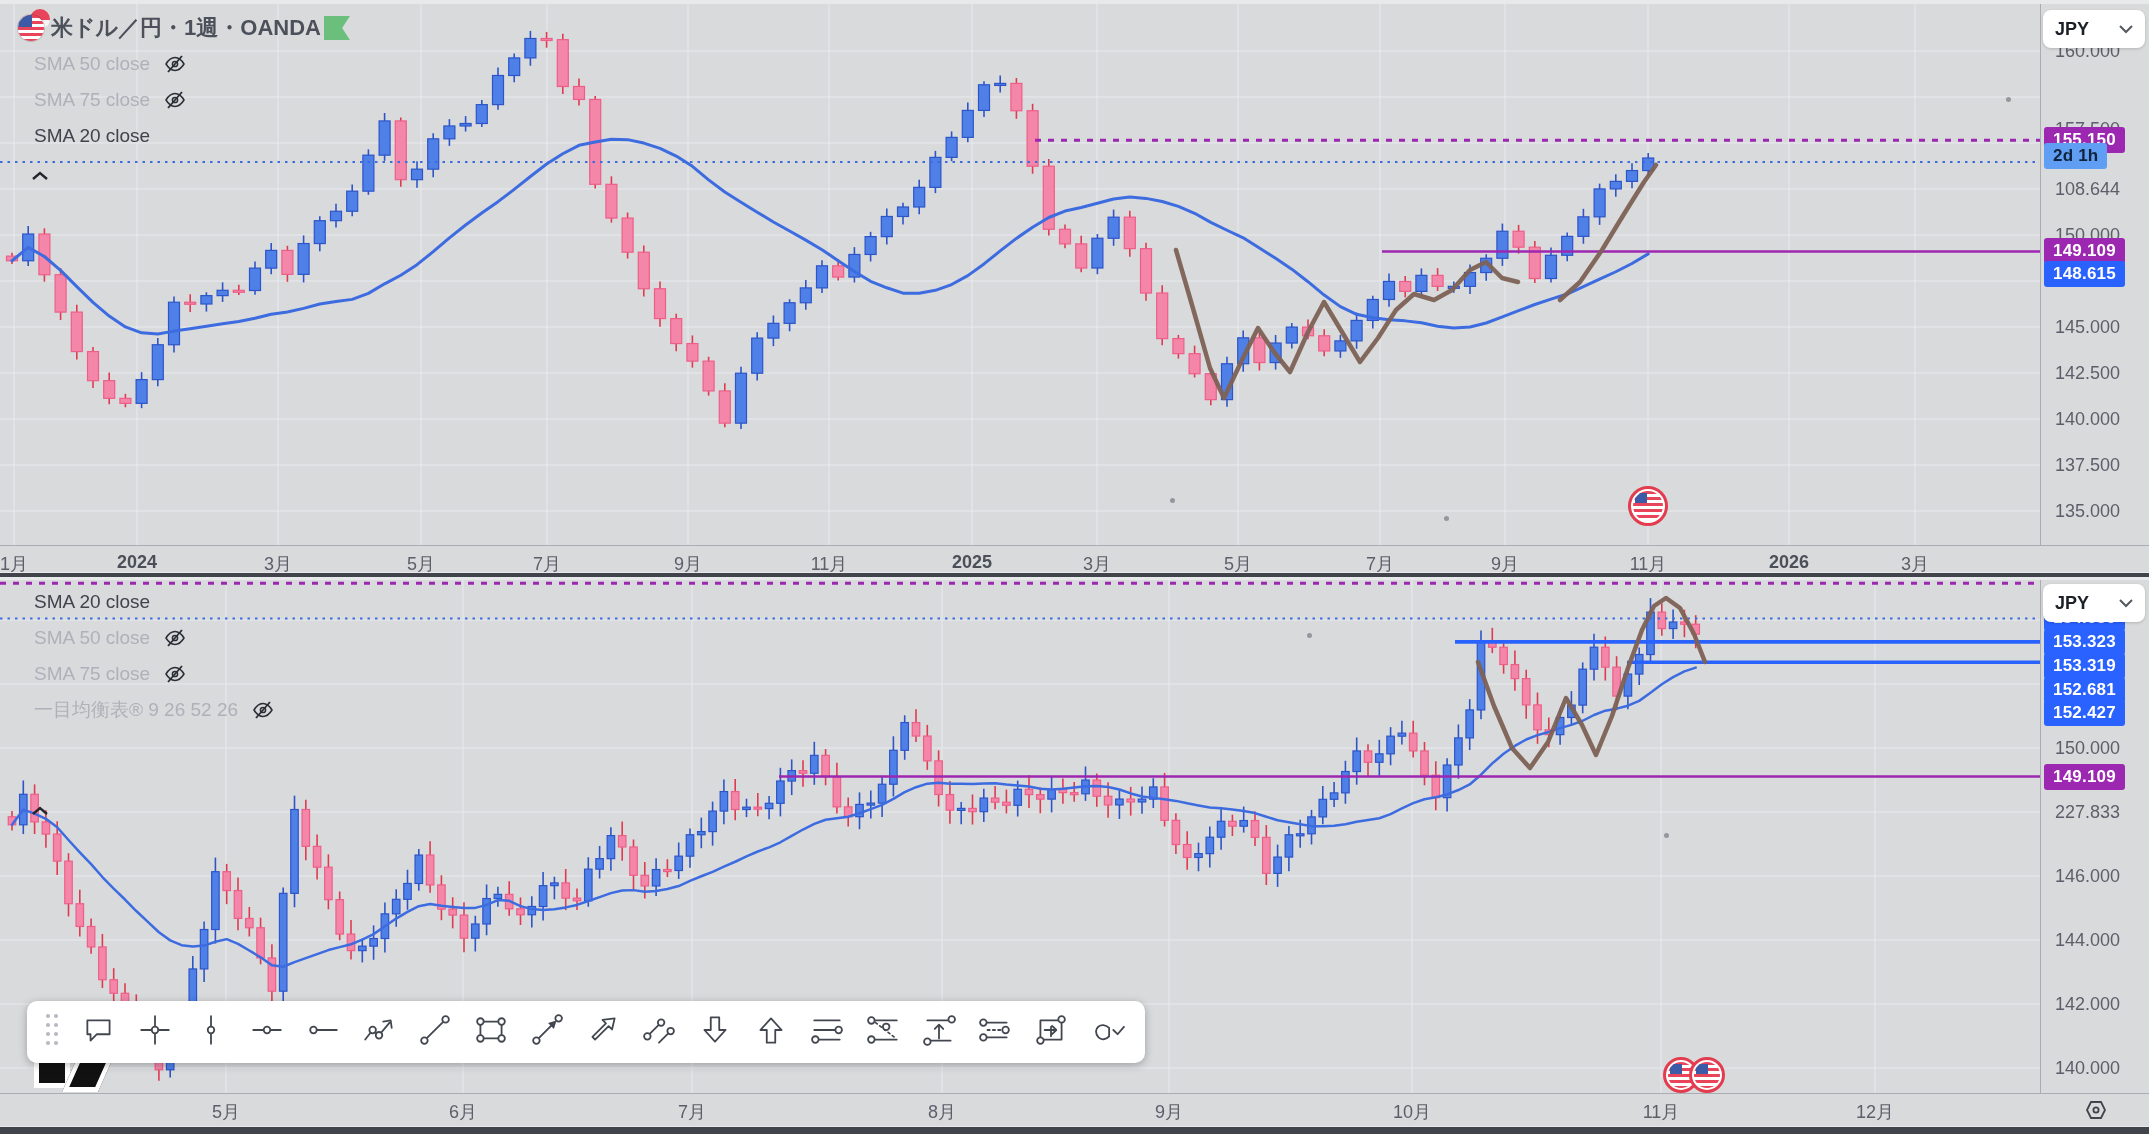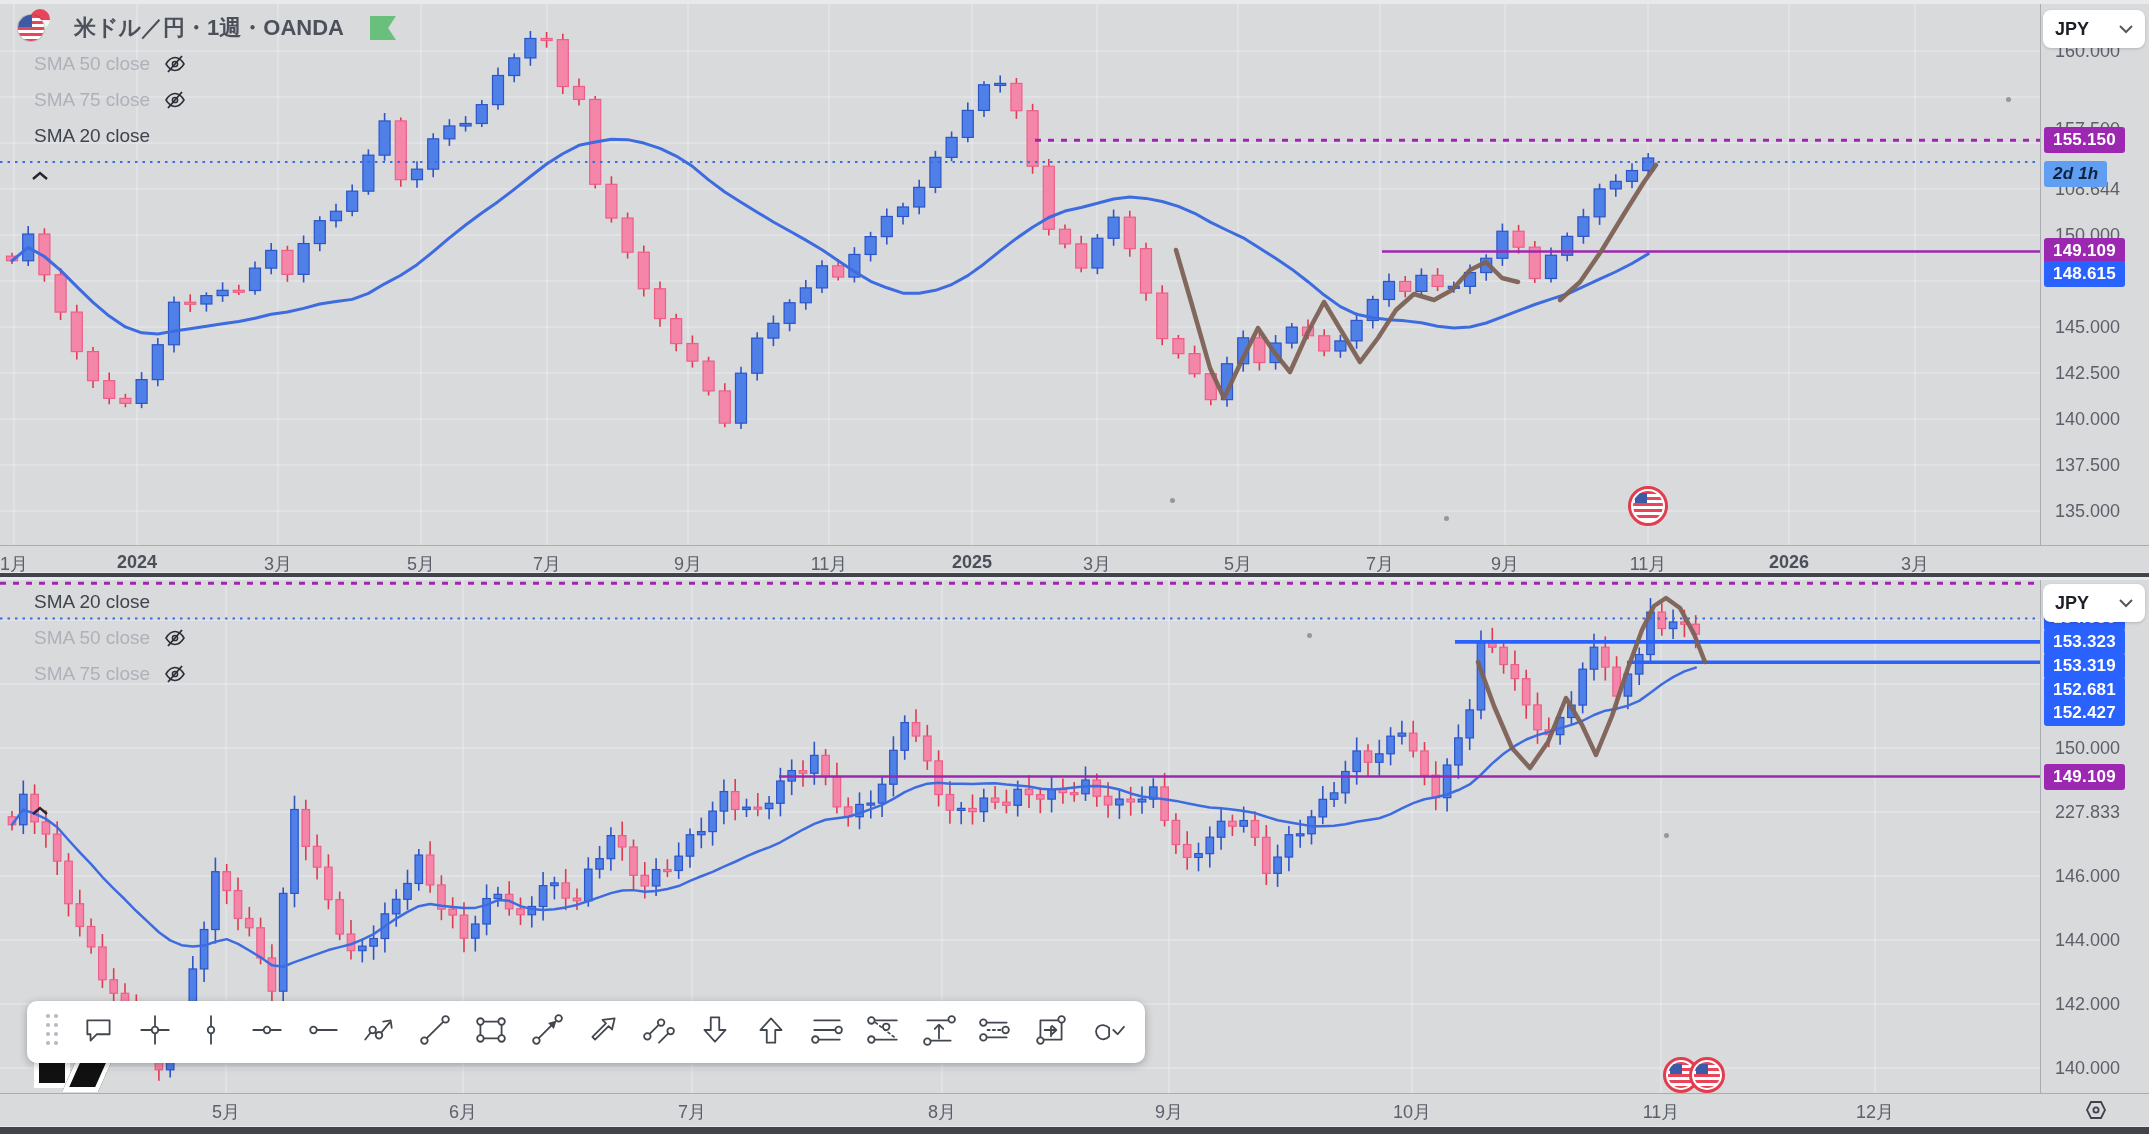--- a/index.html
+++ b/index.html
@@ -12,21 +12,21 @@
   .time-axis{position:absolute;left:0;background:#d9dadb;border-top:1px solid #a9acb3;width:2149px;}
   .ptick{position:absolute;left:14px;color:#5b5f6a;font-size:18px;transform:translateY(-50%);white-space:nowrap;}
   .ttick{position:absolute;top:6px;color:#5b5f6a;font-size:18px;transform:translateX(-50%);white-space:nowrap;}
   .ttick.year{font-weight:700;color:#4b4f59;}
   .chip{position:absolute;left:3px;transform:translateY(-50%);color:#fff;font-size:17px;font-weight:700;
     padding:3px 9px;border-radius:3px;white-space:nowrap;letter-spacing:.2px;}
   .chip.purple{background:#9c27b0;}
   .chip.blue{background:#2962ff;}
   .chip.countdown{background:#5f9ef2;color:#10233c;font-weight:600;}
   .legend{position:absolute;left:18px;z-index:30;}
-  .legend-title{display:flex;align-items:center;gap:26px;font-size:22px;font-weight:600;color:#4b505a;height:36px;}
+  .legend-title{display:flex;align-items:center;gap:3px;font-size:22px;font-weight:600;color:#4b505a;height:36px;}
   .legend-row{display:flex;align-items:center;gap:12px;height:36px;font-size:19px;color:#3f434d;margin-left:16px;}
   .legend-row.dim{color:#aeb1ba;}
   .eye-btn{display:inline-flex;align-items:center;justify-content:center;width:26px;height:26px;cursor:pointer;}
   .pair-icon{position:relative;width:30px;height:30px;flex:0 0 30px;}
   .pair-icon .jp{position:absolute;right:-2px;top:-4px;width:20px;height:20px;border-radius:50%;
     background:linear-gradient(180deg,#e8445a 0 55%,#f4f4f4 55%);}
   .pair-icon .us{position:absolute;left:0;top:2px;width:26px;height:26px;border-radius:50%;overflow:hidden;
     background:repeating-linear-gradient(180deg,#e8445a 0 3px,#fff 3px 6px);box-shadow:0 0 0 1px rgba(0,0,0,.15);}
   .pair-icon .us:before{content:"";position:absolute;left:0;top:0;width:14px;height:12px;background:#3c5aa5;}
   .flag-green{width:26px;height:24px;background:#6abf7d;clip-path:polygon(0 0,100% 0,70% 50%,100% 100%,0 100%);}
@@ -306,21 +306,21 @@
         <div class="ptick" style="top: 139px;">155.000</div>
         <div class="ptick" style="top: 185px;">108.644</div>
         <div class="ptick" style="top: 231px;">150.000</div>
         <div class="ptick" style="top: 277px;">147.500</div>
         <div class="ptick" style="top: 323px;">145.000</div>
         <div class="ptick" style="top: 369px;">142.500</div>
         <div class="ptick" style="top: 415px;">140.000</div>
         <div class="ptick" style="top: 461px;">137.500</div>
         <div class="ptick" style="top: 507px;">135.000</div>
         <div class="chip purple" style="top: 136px;">155.150</div>
-        <div class="chip countdown" style="top: 170px; font-style: italic;">2d 1h</div>
+        <div class="chip countdown" style="top: 152px;">2d 1h</div>
         <div class="chip purple" style="top: 247px;">149.109</div>
         <div class="chip blue" style="top: 270px;">148.615</div>
       </div>
     <div class="time-axis" id="taxis0" style="top:541px;height:27px;">
         <div class="ttick" style="left: 14px;">1月</div>
         <div class="ttick year" style="left: 137px;">2024</div>
         <div class="ttick" style="left: 278px;">3月</div>
         <div class="ttick" style="left: 421px;">5月</div>
         <div class="ttick" style="left: 547px;">7月</div>
         <div class="ttick" style="left: 688px;">9月</div>
@@ -754,20 +754,30 @@
         <div class="legend-row dim">
           <span>SMA 75 close</span>
           <span class="eye-btn">
             <svg width="24" height="24" viewBox="0 0 24 24" fill="none" stroke="#2a2e37" stroke-width="1.5">
               <path d="M3 12c2.8-4.6 6-6.4 9-6.4s6.2 1.8 9 6.4c-2.8 4.6-6 6.4-9 6.4S5.8 16.6 3 12z"></path>
               <circle cx="12" cy="12" r="2.6"></circle>
               <path d="M5 20L19 4" stroke-width="1.8"></path>
             </svg>
           </span>
         </div>
+        <div class="legend-row dim">
+          <span>一目均衡表® 9 26 52 26</span>
+          <span class="eye-btn">
+            <svg width="24" height="24" viewBox="0 0 24 24" fill="none" stroke="#2a2e37" stroke-width="1.5">
+              <path d="M3 12c2.8-4.6 6-6.4 9-6.4s6.2 1.8 9 6.4c-2.8 4.6-6 6.4-9 6.4S5.8 16.6 3 12z"></path>
+              <circle cx="12" cy="12" r="2.6"></circle>
+              <path d="M5 20L19 4" stroke-width="1.8"></path>
+            </svg>
+          </span>
+        </div>
       </div>
     <div class="dropdown" style="left:2043px;top:4px;">
       <span>JPY</span>
       <svg width="14" height="9" viewBox="0 0 14 9">
           <path d="M1 1l6 6 6-6" fill="none" stroke="#55595f" stroke-width="2"></path>
         </svg>
     </div>
     <div class="chevron-up" style="left:30px;top:222px;">
       <svg width="20" height="11" viewBox="0 0 20 11">
           <path d="M3 9l7-6 7 6" fill="none" stroke="#23262c" stroke-width="2.4"></path>

